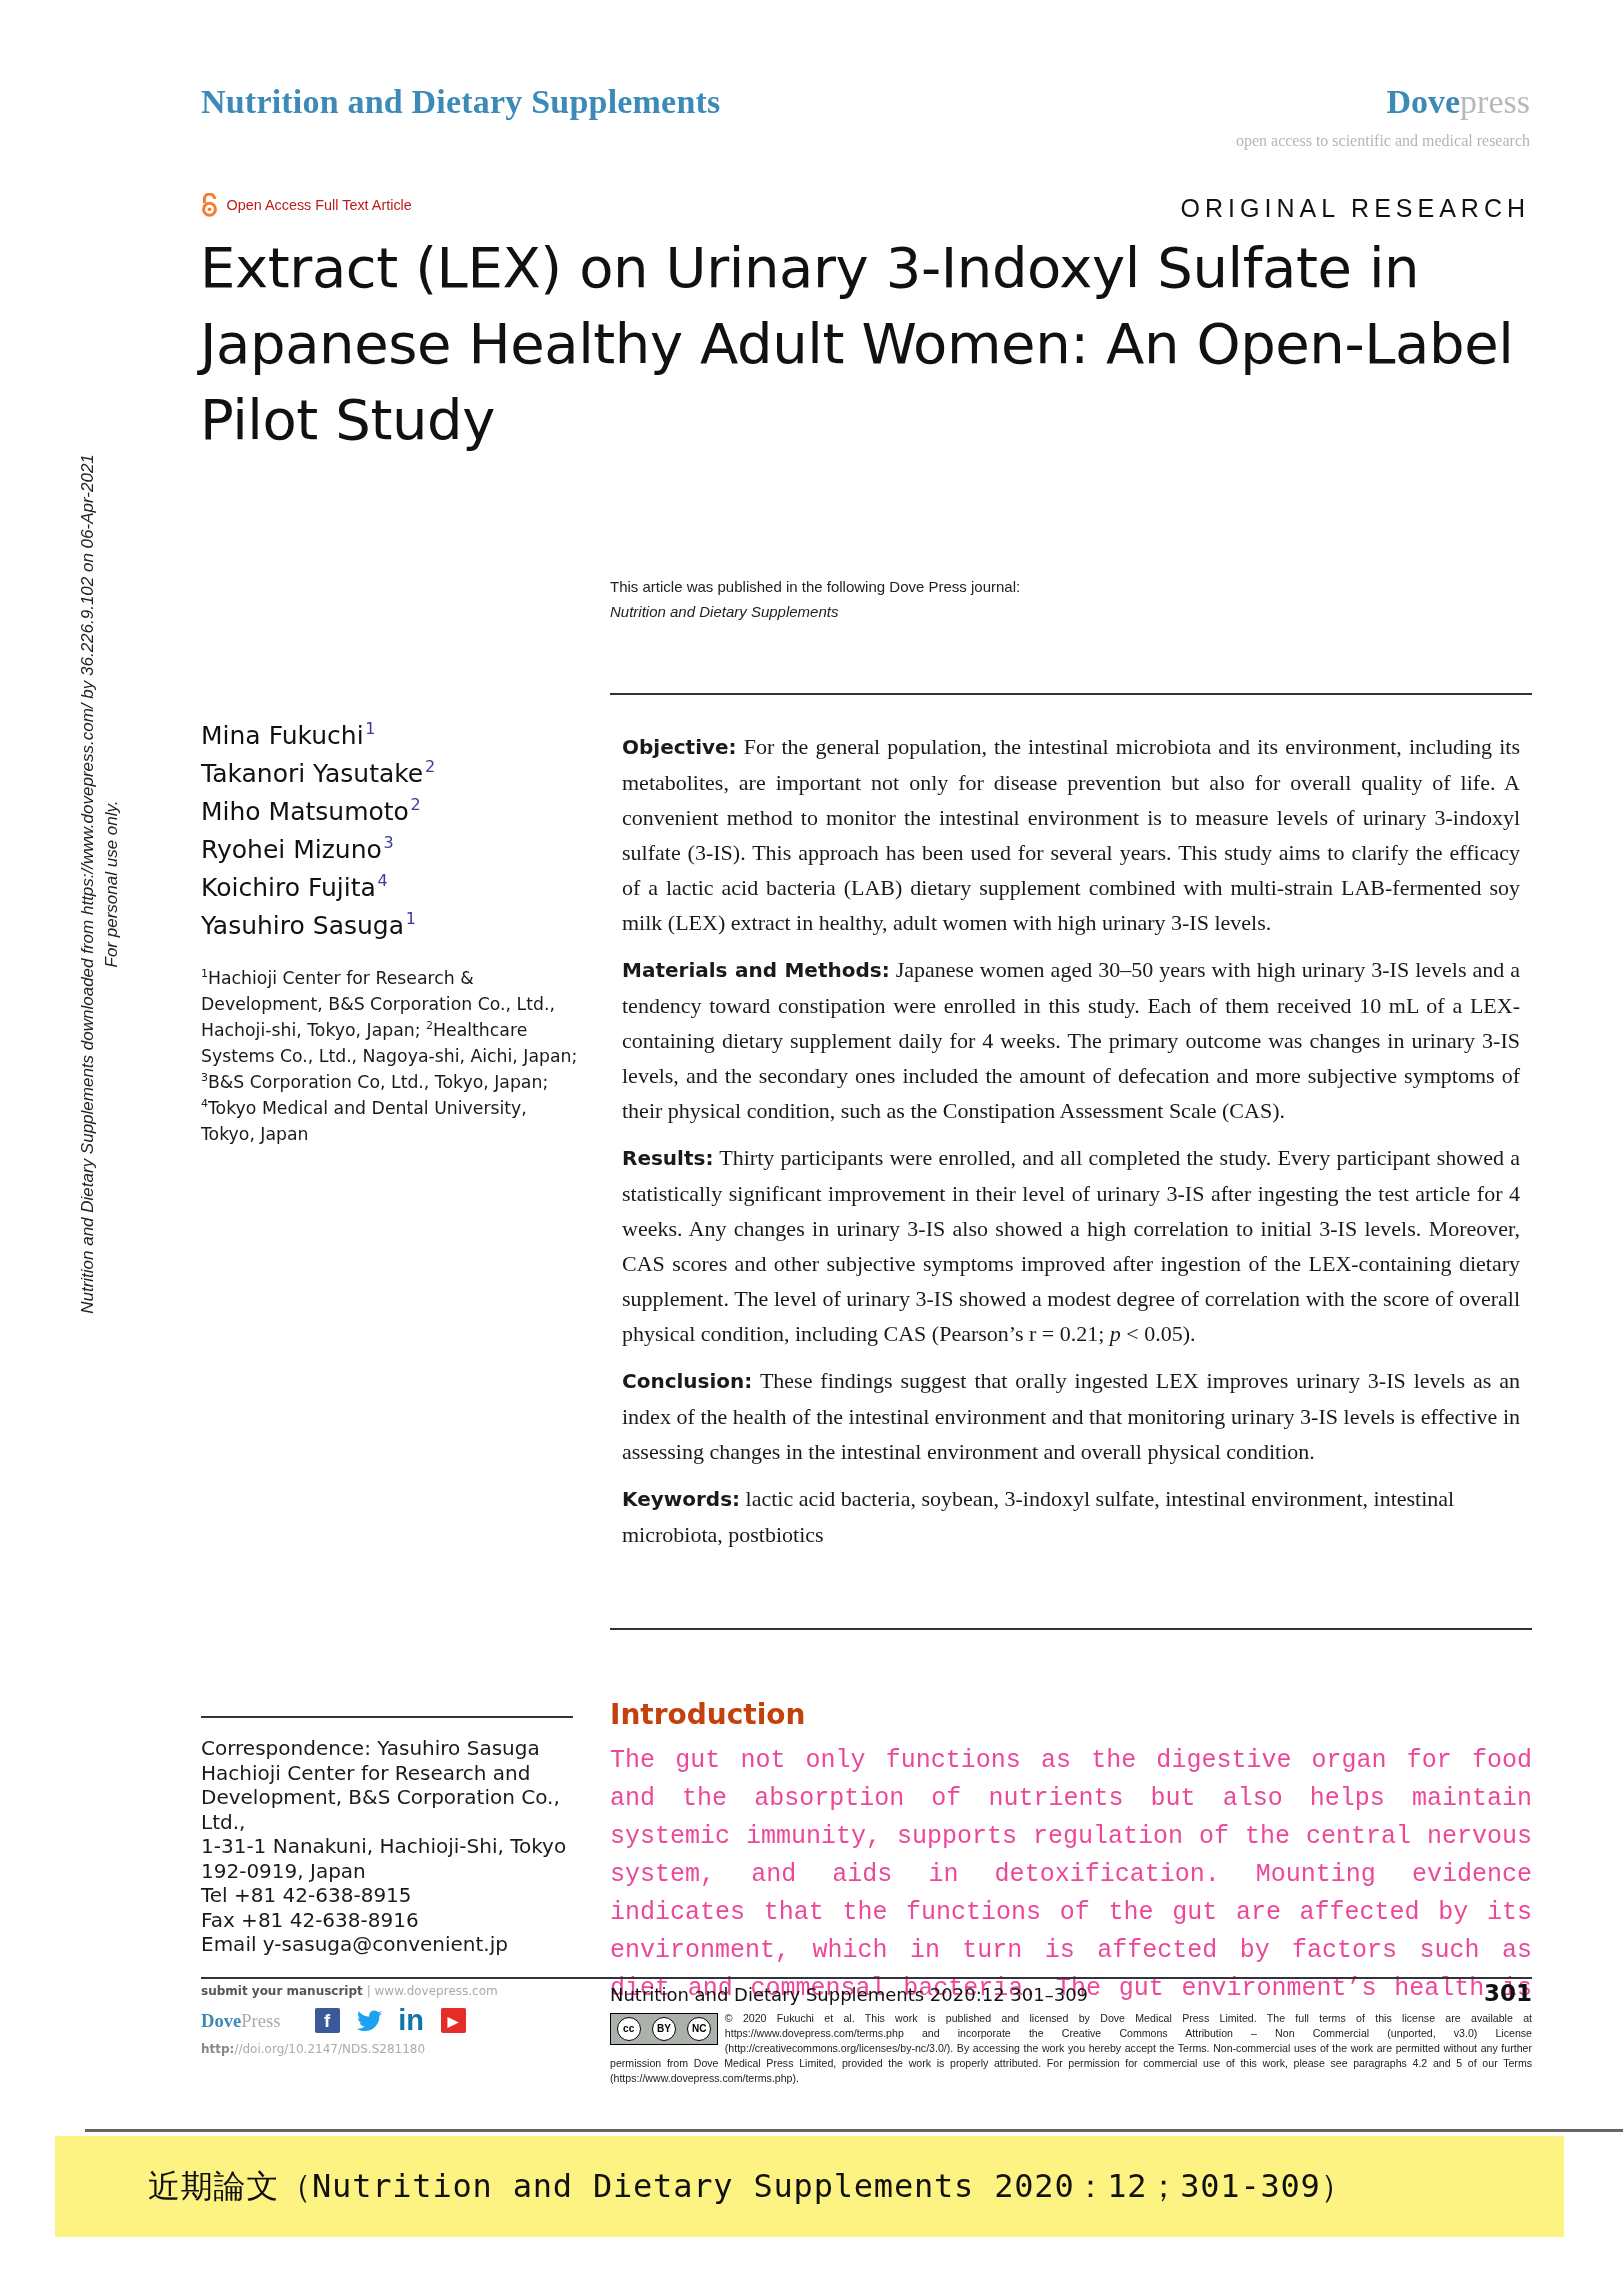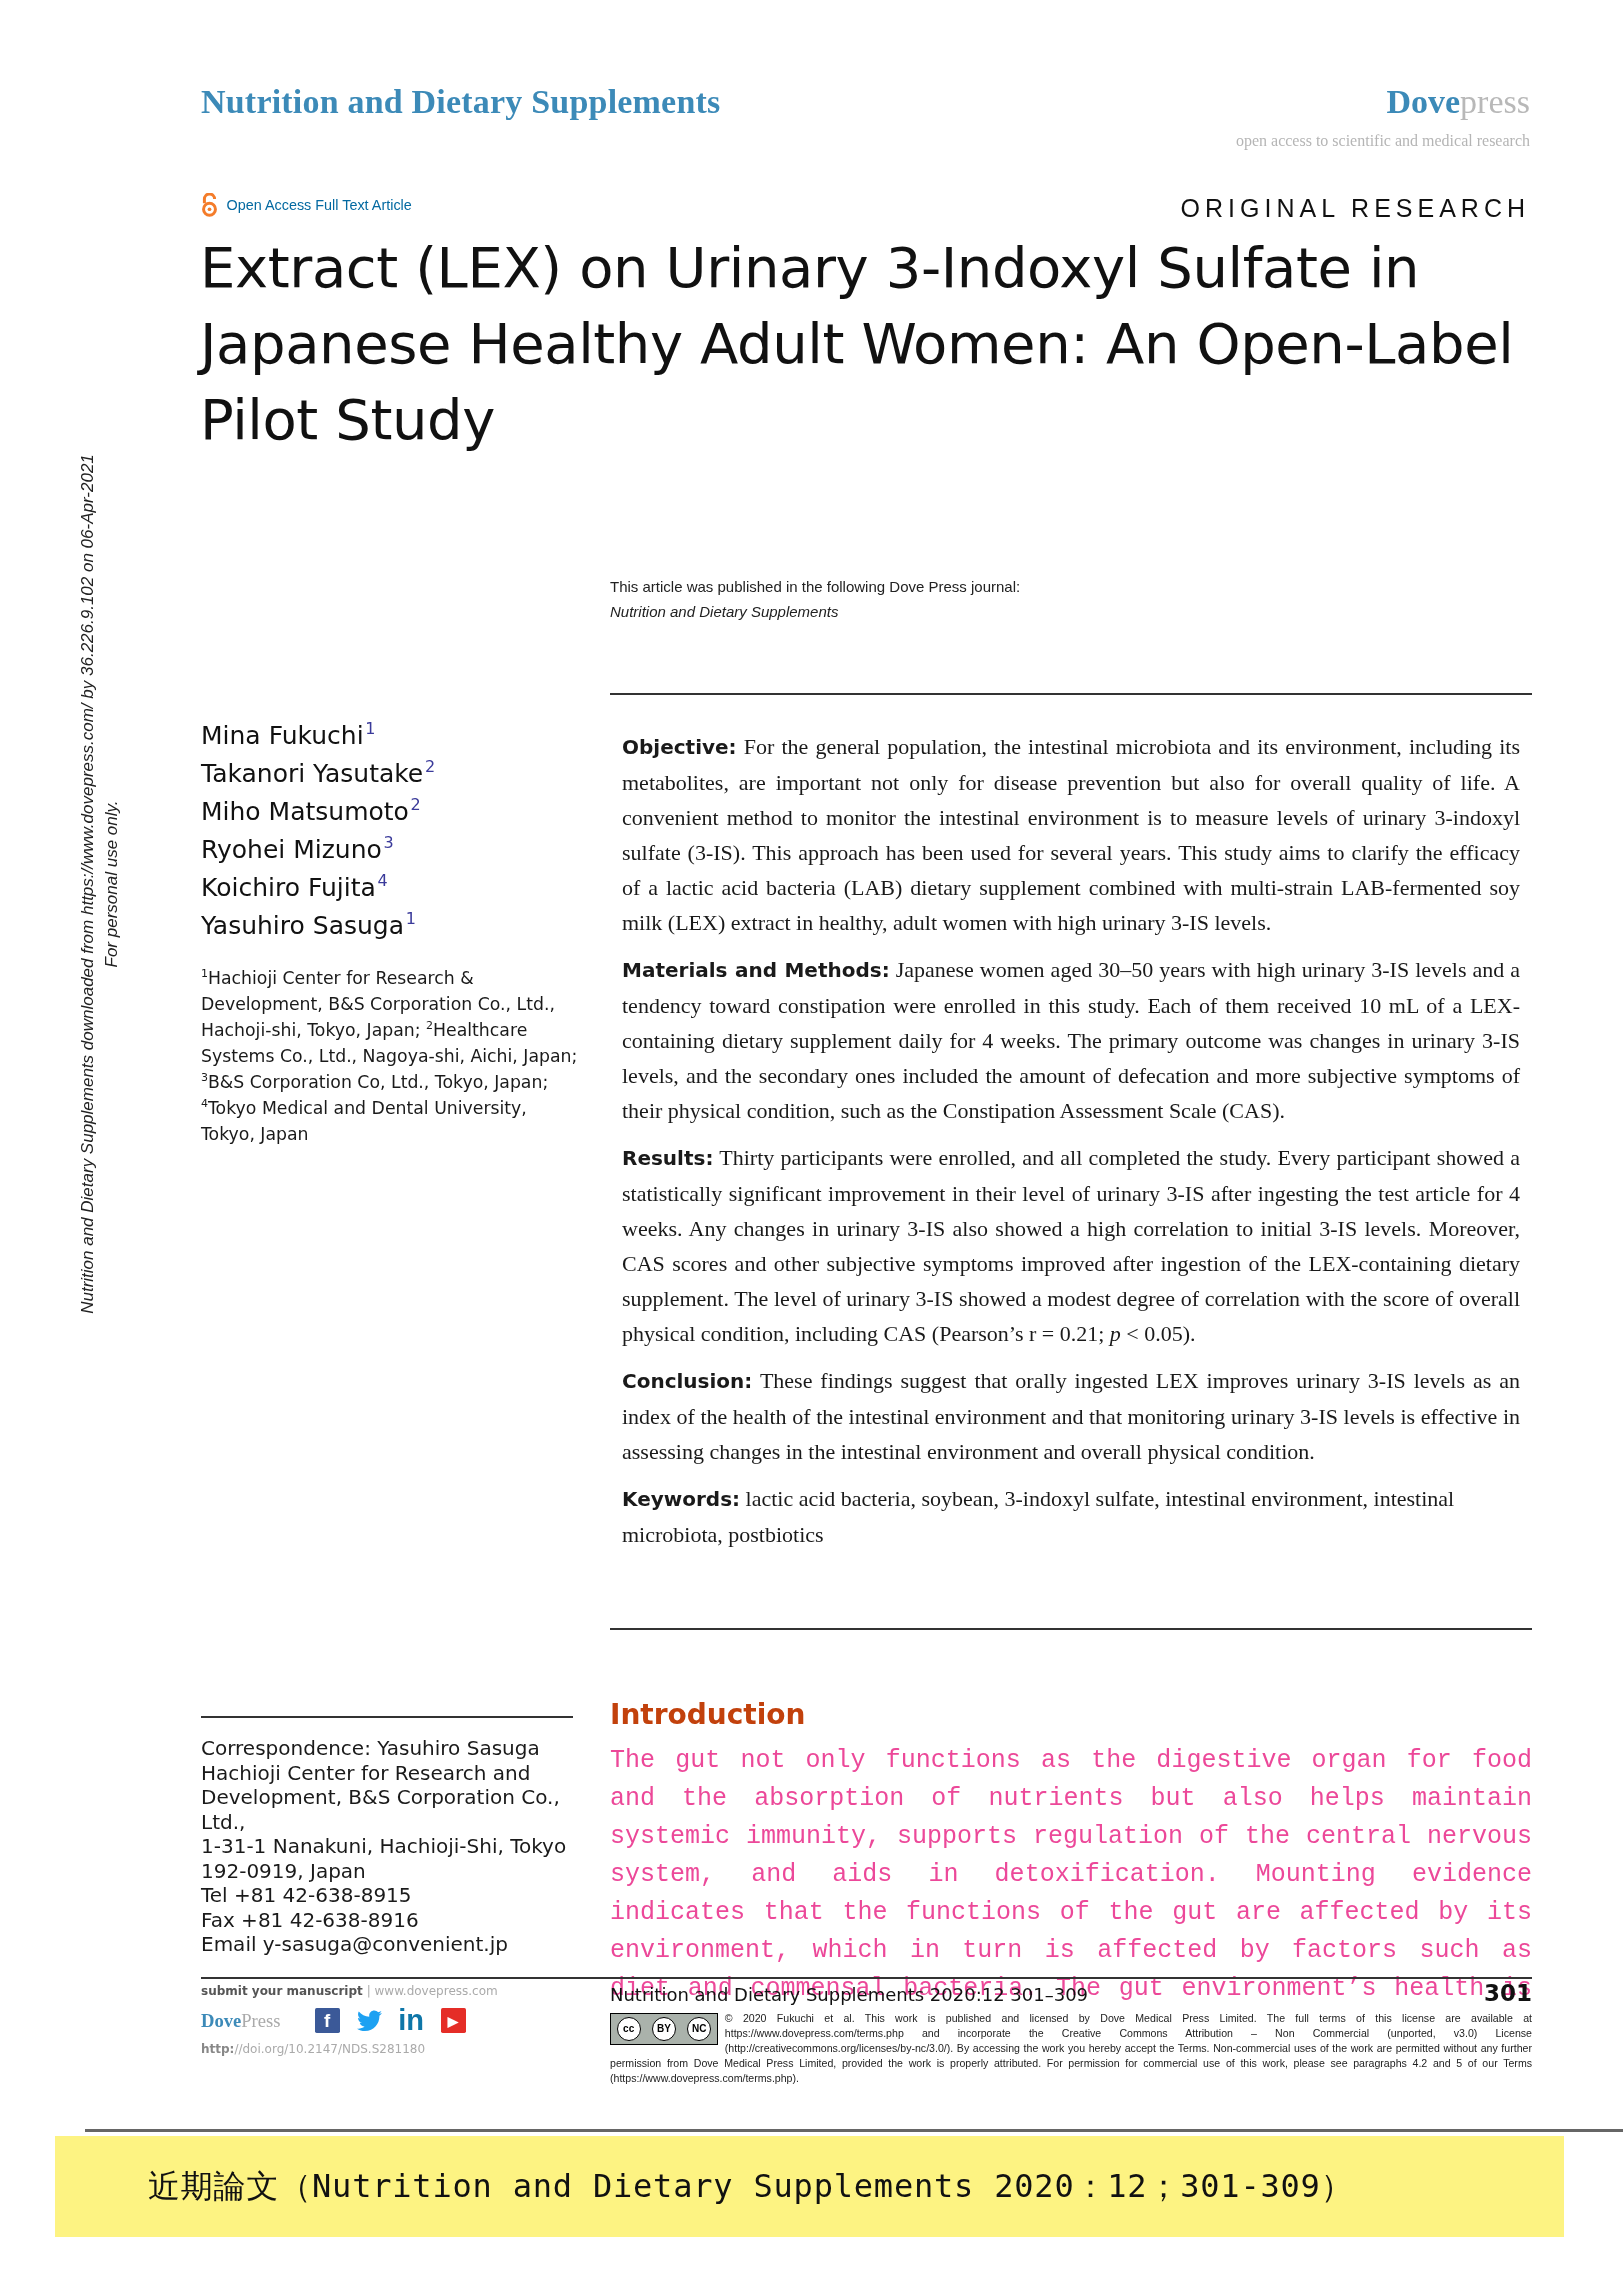--- a/index.html
+++ b/index.html
@@ -3,21 +3,21 @@
 <meta charset="utf-8">
 <style>
   html, body { margin: 0; padding: 0; background: #ffffff; }
   body { width: 1623px; height: 2295px; position: relative; overflow: hidden; color: #1a1a1a; font-family: "Liberation Sans", sans-serif; }
   .abs { position: absolute; }
   .journal-title { left: 201px; top: 83px; font-family: "Liberation Serif", serif; font-weight: bold; font-size: 34px; color: #3c8ab8; letter-spacing: 0.2px; }
   .dove-logo { right: 93px; top: 83px; font-family: "Liberation Serif", serif; font-weight: bold; font-size: 34px; }
   .dove-logo .dove { color: #3c8ab8; }
   .dove-logo .press { color: #b8b8b8; font-weight: normal; }
   .dove-tagline { right: 93px; top: 132px; font-family: "Liberation Serif", serif; font-size: 16px; color: #b5b5b5; }
-  .oa-line { left: 201px; top: 193px; display: flex; align-items: center; gap: 8.5px; font-size: 14.4px; color: #0369a1; }
+  .oa-line { left: 201px; top: 193px; display: flex; align-items: center; gap: 8.5px; font-size: 14.4px; color: #b91c1c; }
   .oa-icon { width: 17px; height: 24px; }
   .orig-research { right: 93px; top: 194px; font-size: 25px; letter-spacing: 5px; color: #111; }
   .title { left: 200px; top: 230px; width: 1353px; font-family: "DejaVu Sans", sans-serif; font-size: 56px; line-height: 76px; color: #111; font-weight: normal; letter-spacing: -0.4px; }
   .pub-note { left: 610px; top: 575px; font-size: 15px; line-height: 24.5px; color: #222; }
   .pub-note .journal-italic { font-style: italic; display: block; }
   .rule { position: absolute; height: 1.7px; background: #333; }
   .side-watermark { left: 76px; top: 1404px; transform-origin: 0 0; transform: rotate(-90deg); font-size: 17px; line-height: 24px; color: #222; font-style: italic; text-align: center; width: 1040px; }
   .authors { left: 201px; top: 717px; font-family: "DejaVu Sans", sans-serif; font-size: 25px; line-height: 38px; color: #111; }
   .authors sup { color: #3a3a9a; font-size: 16px; vertical-align: 10px; line-height: 0; margin-left: 1.7px; }
   .affil { left: 201px; top: 965px; width: 380px; font-family: "DejaVu Sans", sans-serif; font-size: 17.3px; line-height: 26px; color: #1a1a1a; }

